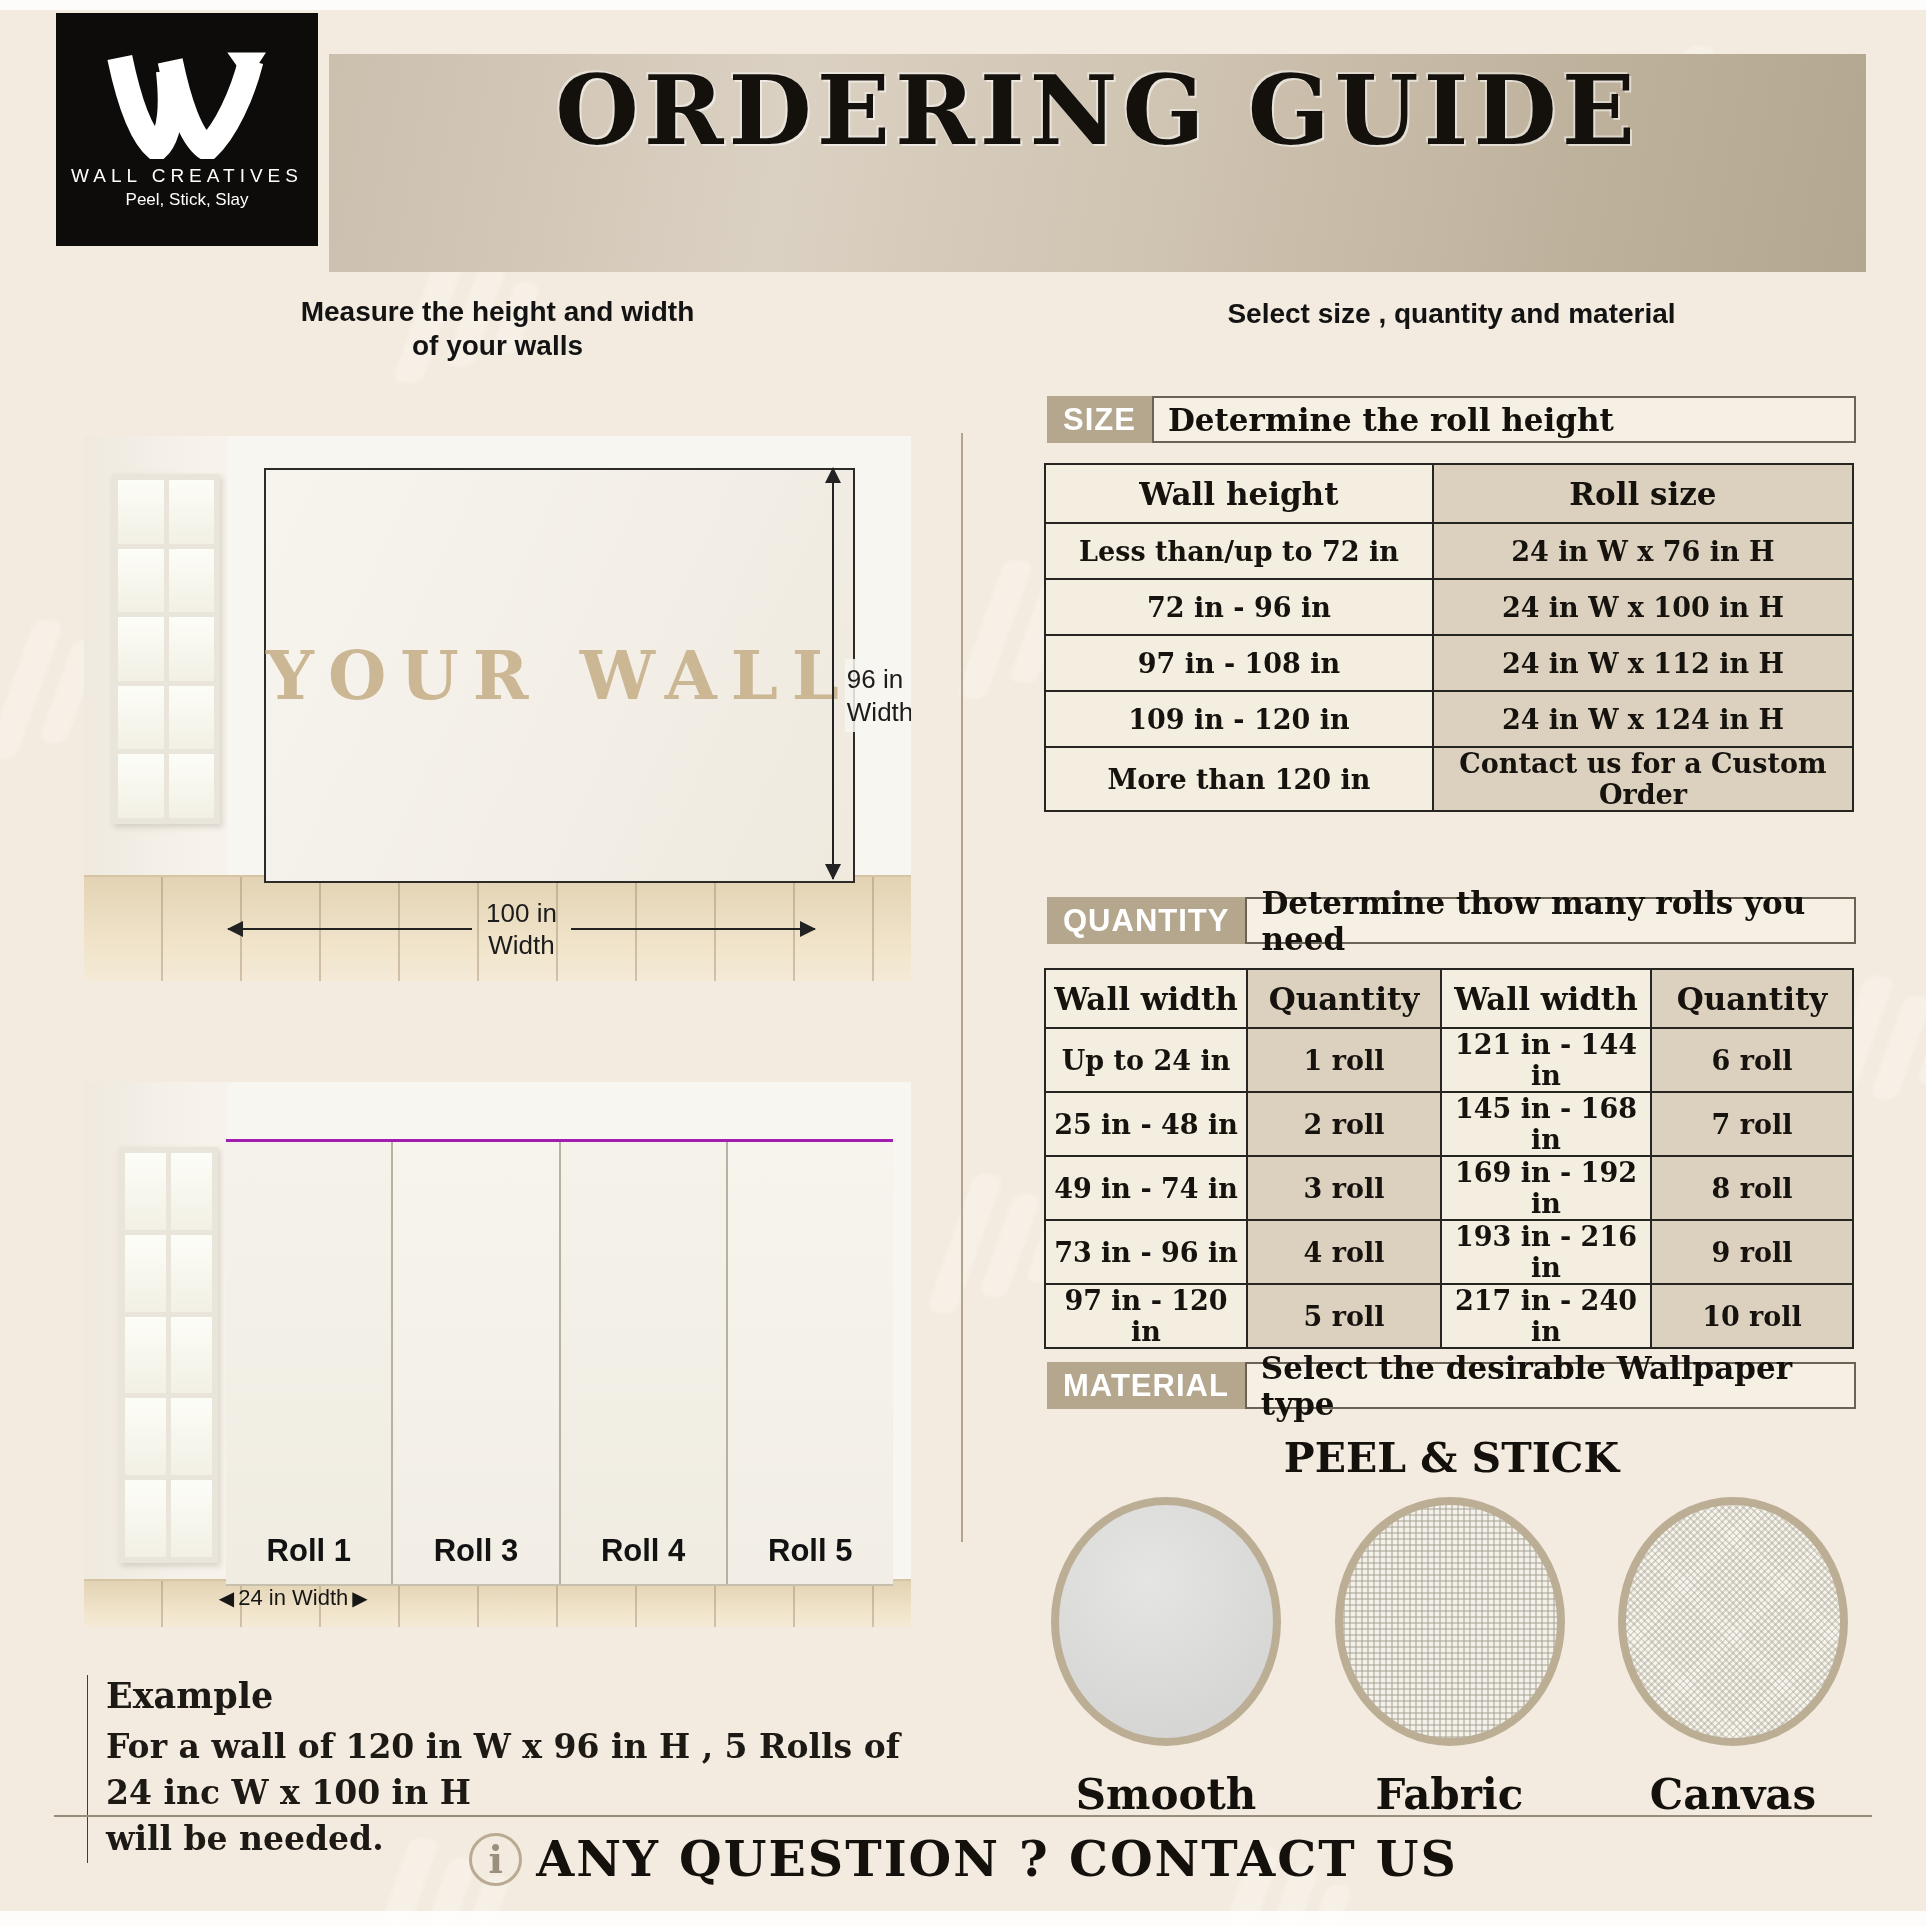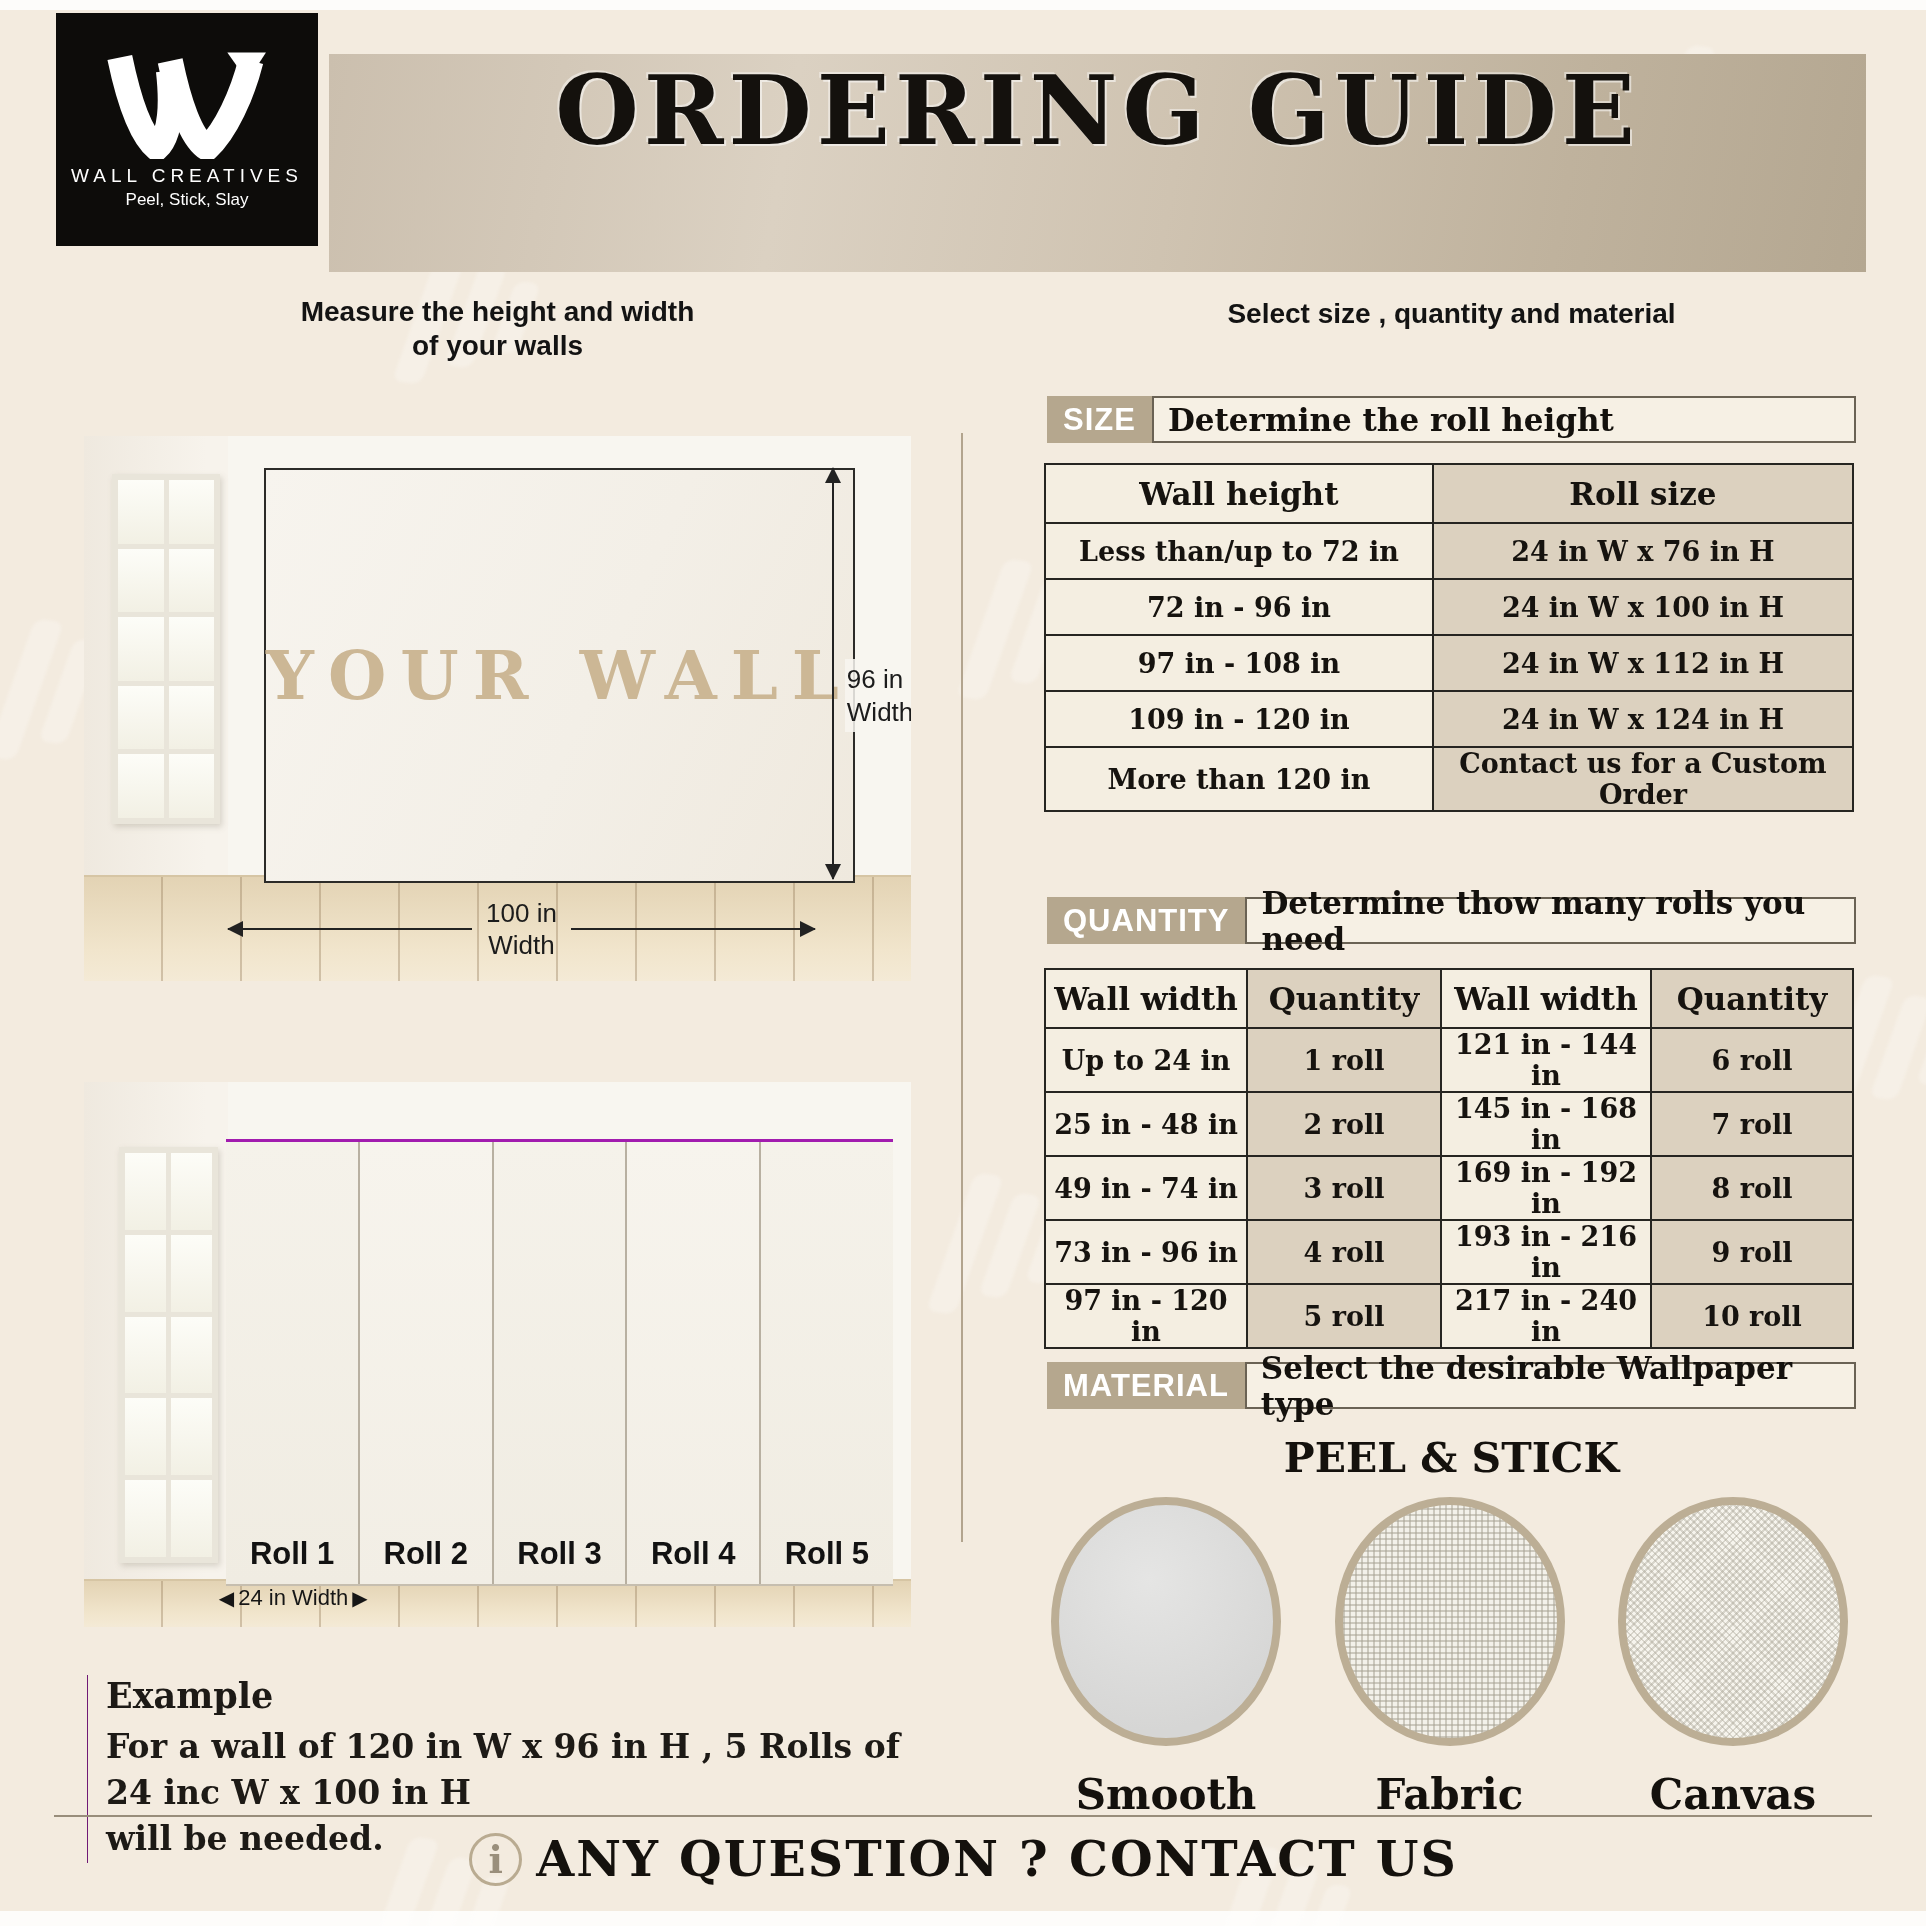--- a/index.html
+++ b/index.html
@@ -264,23 +264,20 @@
         <span></span>
         <span></span>
         <span></span>
     </div>
     <div class="floor floor2"></div>
     <div class="panel-wall">
       <div class="panel">
         <div class="panel-label">Roll 1</div>
       </div>
       <div class="panel">
-        <div class="panel-label">Roll 2</div>
-      </div>
-      <div class="panel">
         <div class="panel-label">Roll 3</div>
       </div>
       <div class="panel">
         <div class="panel-label">Roll 4</div>
       </div>
       <div class="panel">
         <div class="panel-label">Roll 5</div>
       </div>
     </div>
     <div class="r2-dim">

